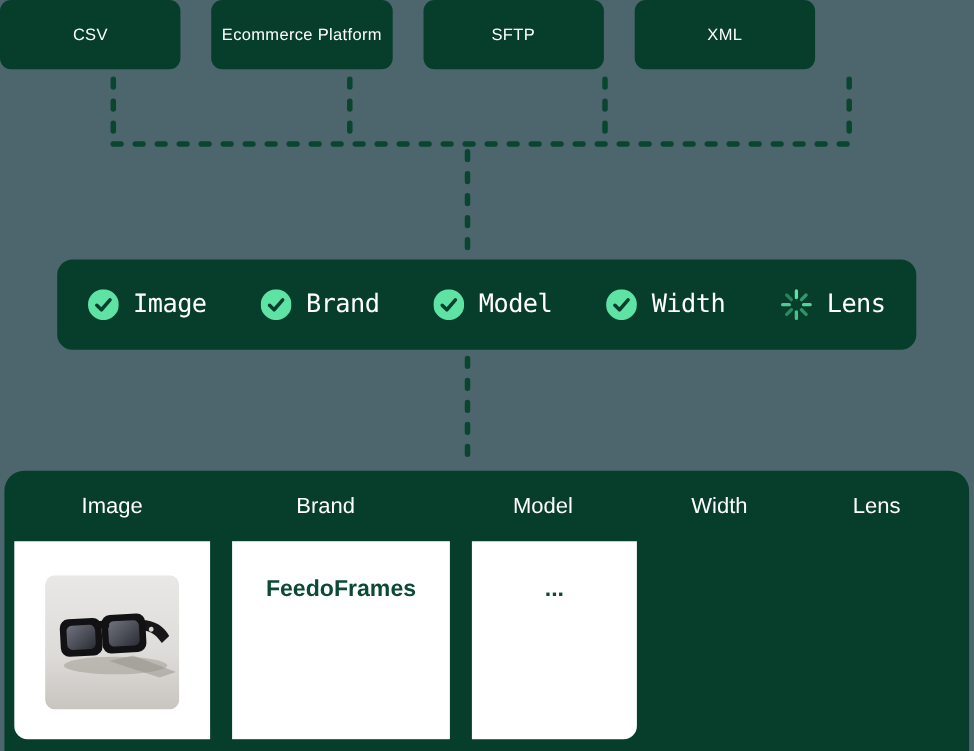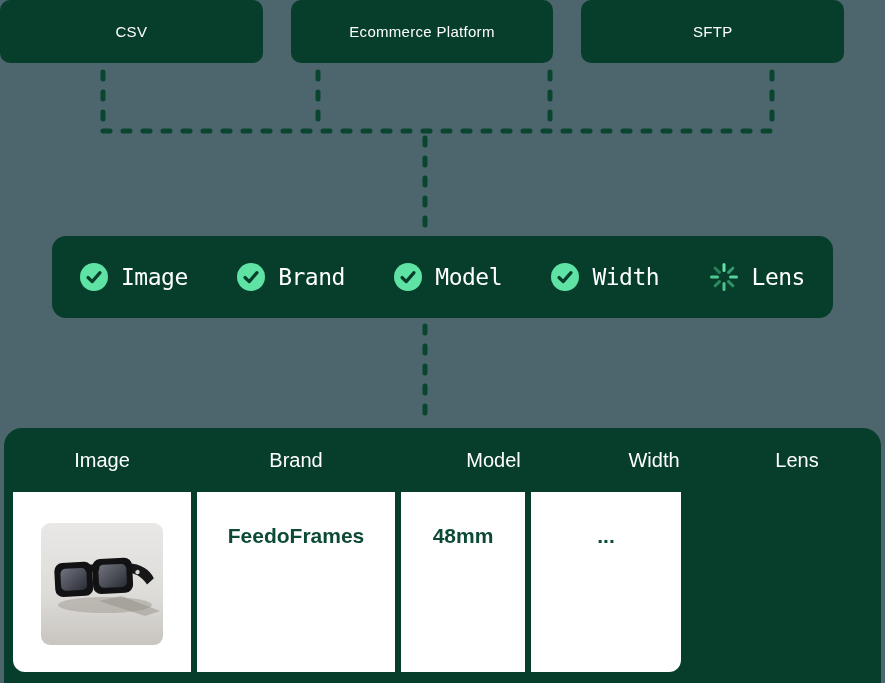--- a/index.html
+++ b/index.html
@@ -6,21 +6,21 @@
   html,body { width:885px; height:683px; }
   body {
     position:relative;
     background:#4d666d;
     font-family:"Liberation Sans", sans-serif;
     overflow:hidden;
   }
   .stage { position:absolute; inset:0; width:885px; height:683px; }
 
   
-  .sources { position:absolute; top:0; left:0; width:844px; display:flex; gap:28px; }
+  .sources { position:absolute; top:0; left:0; width:741px; display:flex; gap:28px; }
   .source-btn {
     flex:1; height:63px; background:#063e2b; border-radius:10px;
     display:flex; align-items:center; justify-content:center;
     color:#ffffff; font-size:15px; font-weight:500; letter-spacing:.3px;
     cursor:default;
   }
 
   
   .connectors { position:absolute; top:0; left:0; pointer-events:none; }
 
@@ -41,21 +41,21 @@
   
   .table-card {
     position:absolute; left:4px; top:428px; width:877px; height:255px;
     background:#063e2b; border-radius:18px 18px 0 0;
     padding:0 9px 11px 9px;
   }
   .thead { height:64px; display:flex; gap:6px; align-items:center; }
   .th {
     color:#ffffff; font-size:20px; font-weight:500; text-align:center;
   }
-  .tbody { display:flex; gap:6px; height:161px; }
+  .tbody { display:flex; gap:20px; height:161px; }
   .cell {
     background:#ffffff; height:180px;
     color:#0d4a36; font-size:21px; font-weight:600; text-align:center;
     padding-top:32px;
   }
   .cell-image { padding-top:31px; display:flex; justify-content:center; align-items:flex-start; }
   .cell-first { border-radius:0 0 0 12px; }
   .cell-last  { border-radius:0 0 12px 0; }
   .w1 { width:178px; }
   .w2 { width:198px; }
@@ -70,20 +70,23 @@
 
   <div class="sources">
     <div class="source-btn">
       <span>CSV</span>
     </div>
     <div class="source-btn">
       <span>Ecommerce Platform</span>
     </div>
     <div class="source-btn">
       <span>SFTP</span>
+    </div>
+    <div class="source-btn">
+      <span>XML</span>
     </div>
   </div>
 
   <svg class="connectors" width="885" height="683" viewBox="0 0 885 683">
     <g stroke="#0a4530" stroke-width="5" stroke-linecap="round" stroke-dasharray="7 13" fill="none">
       <path d="M103 72 V130"></path>
       <path d="M318 72 V130"></path>
       <path d="M550 72 V130"></path>
       <path d="M772 72 V130"></path>
       <path d="M103 131 H775"></path>
@@ -188,19 +191,18 @@
             <rect x="52" y="36" width="40" height="35" rx="8" fill="#121215"></rect>
             <rect x="20" y="44" width="26" height="22" rx="5" fill="url(#lens)"></rect>
             <rect x="58" y="42" width="28" height="23" rx="5" fill="url(#lens)"></rect>
             <rect x="45" y="41" width="14" height="7" rx="2" fill="#121215"></rect>
             <circle cx="97" cy="51" r="2.2" fill="#d9d7d3"></circle>
           </g>
         </svg>
       </div>
 
       <div class="cell w2">FeedoFrames</div>
-      <div class="cell w4">48mm</div>
       <div class="cell cell-last w5">...</div>
 
     </div>
   </div>
 
 </div>
 
 </body></html>

